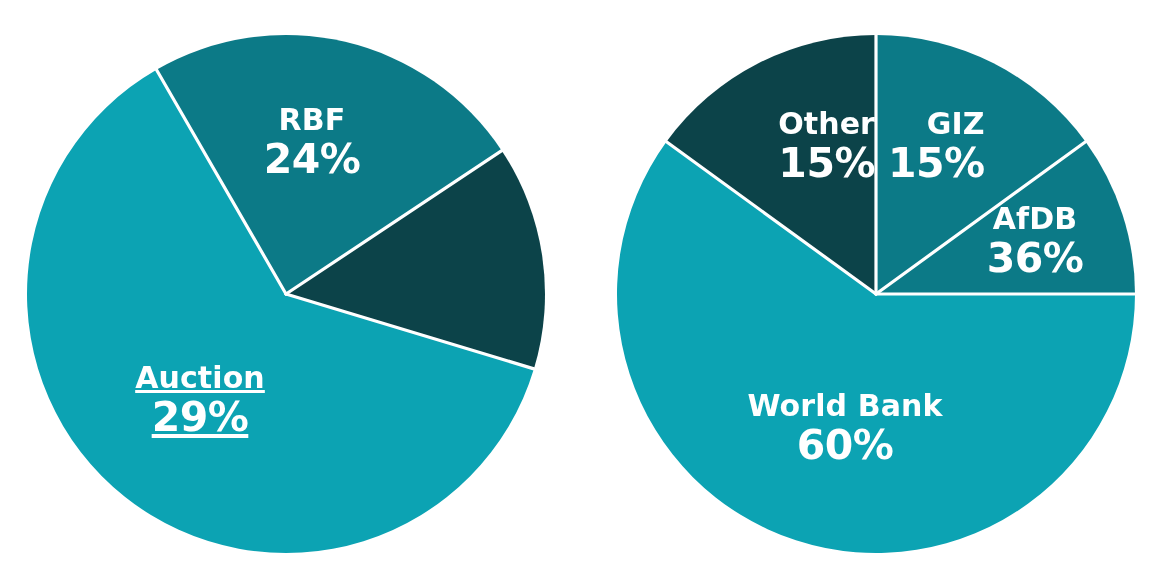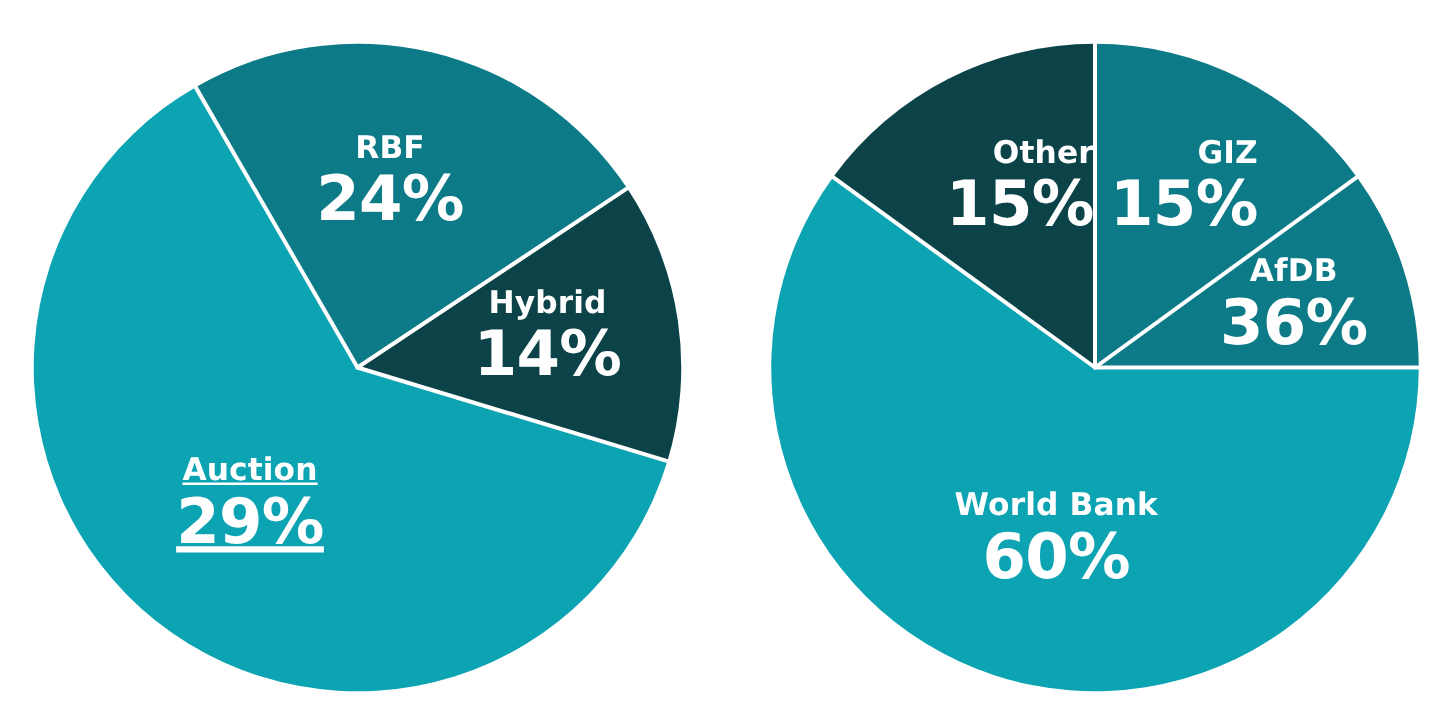--- a/index.html
+++ b/index.html
@@ -37,28 +37,28 @@
   
   .slice-label {
     position: absolute;
     color: #ffffff;
     line-height: 1.0;
     white-space: nowrap;
     -webkit-font-smoothing: antialiased;
   }
   .slice-label .name {
     display: block;
-    font-size: 25px;
+    font-size: 30px;
     font-weight: 700;
     letter-spacing: 0.1px;
     line-height: 1.08;
   }
   .slice-label .value {
     display: block;
-    font-size: 50px;
+    font-size: 41px;
     font-weight: 700;
     letter-spacing: -0.5px;
     line-height: 1.05;
     margin-top: 2px;
   }
   .al-center { text-align: center; transform: translateX(-50%); }
   .al-right  { text-align: right; }
   .al-left   { text-align: right; }
 </style>
 </head>
@@ -81,24 +81,20 @@
           <line x1="286" y1="294" x2="501.73" y2="150.67"></line>
           <line x1="286" y1="294" x2="533.95" y2="368.86"></line>
         </g>
     </svg>
 
     <div class="slice-label al-center" style="left:312px; top:104px;">
       <span class="name">RBF</span>
       <span class="value">24%</span>
     </div>
 
-    <div class="slice-label al-center" style="left:438px; top:228px;">
-      <span class="name">Hybrid</span>
-      <span class="value">14%</span>
-    </div>
 
     <div class="slice-label al-center" style="left:200px; top:362px;text-decoration:underline;">
       <span class="name">Auction</span>
       <span class="value">29%</span>
     </div>
 
   </div>
 
   <div class="pie-figure" id="pie-right">
 

